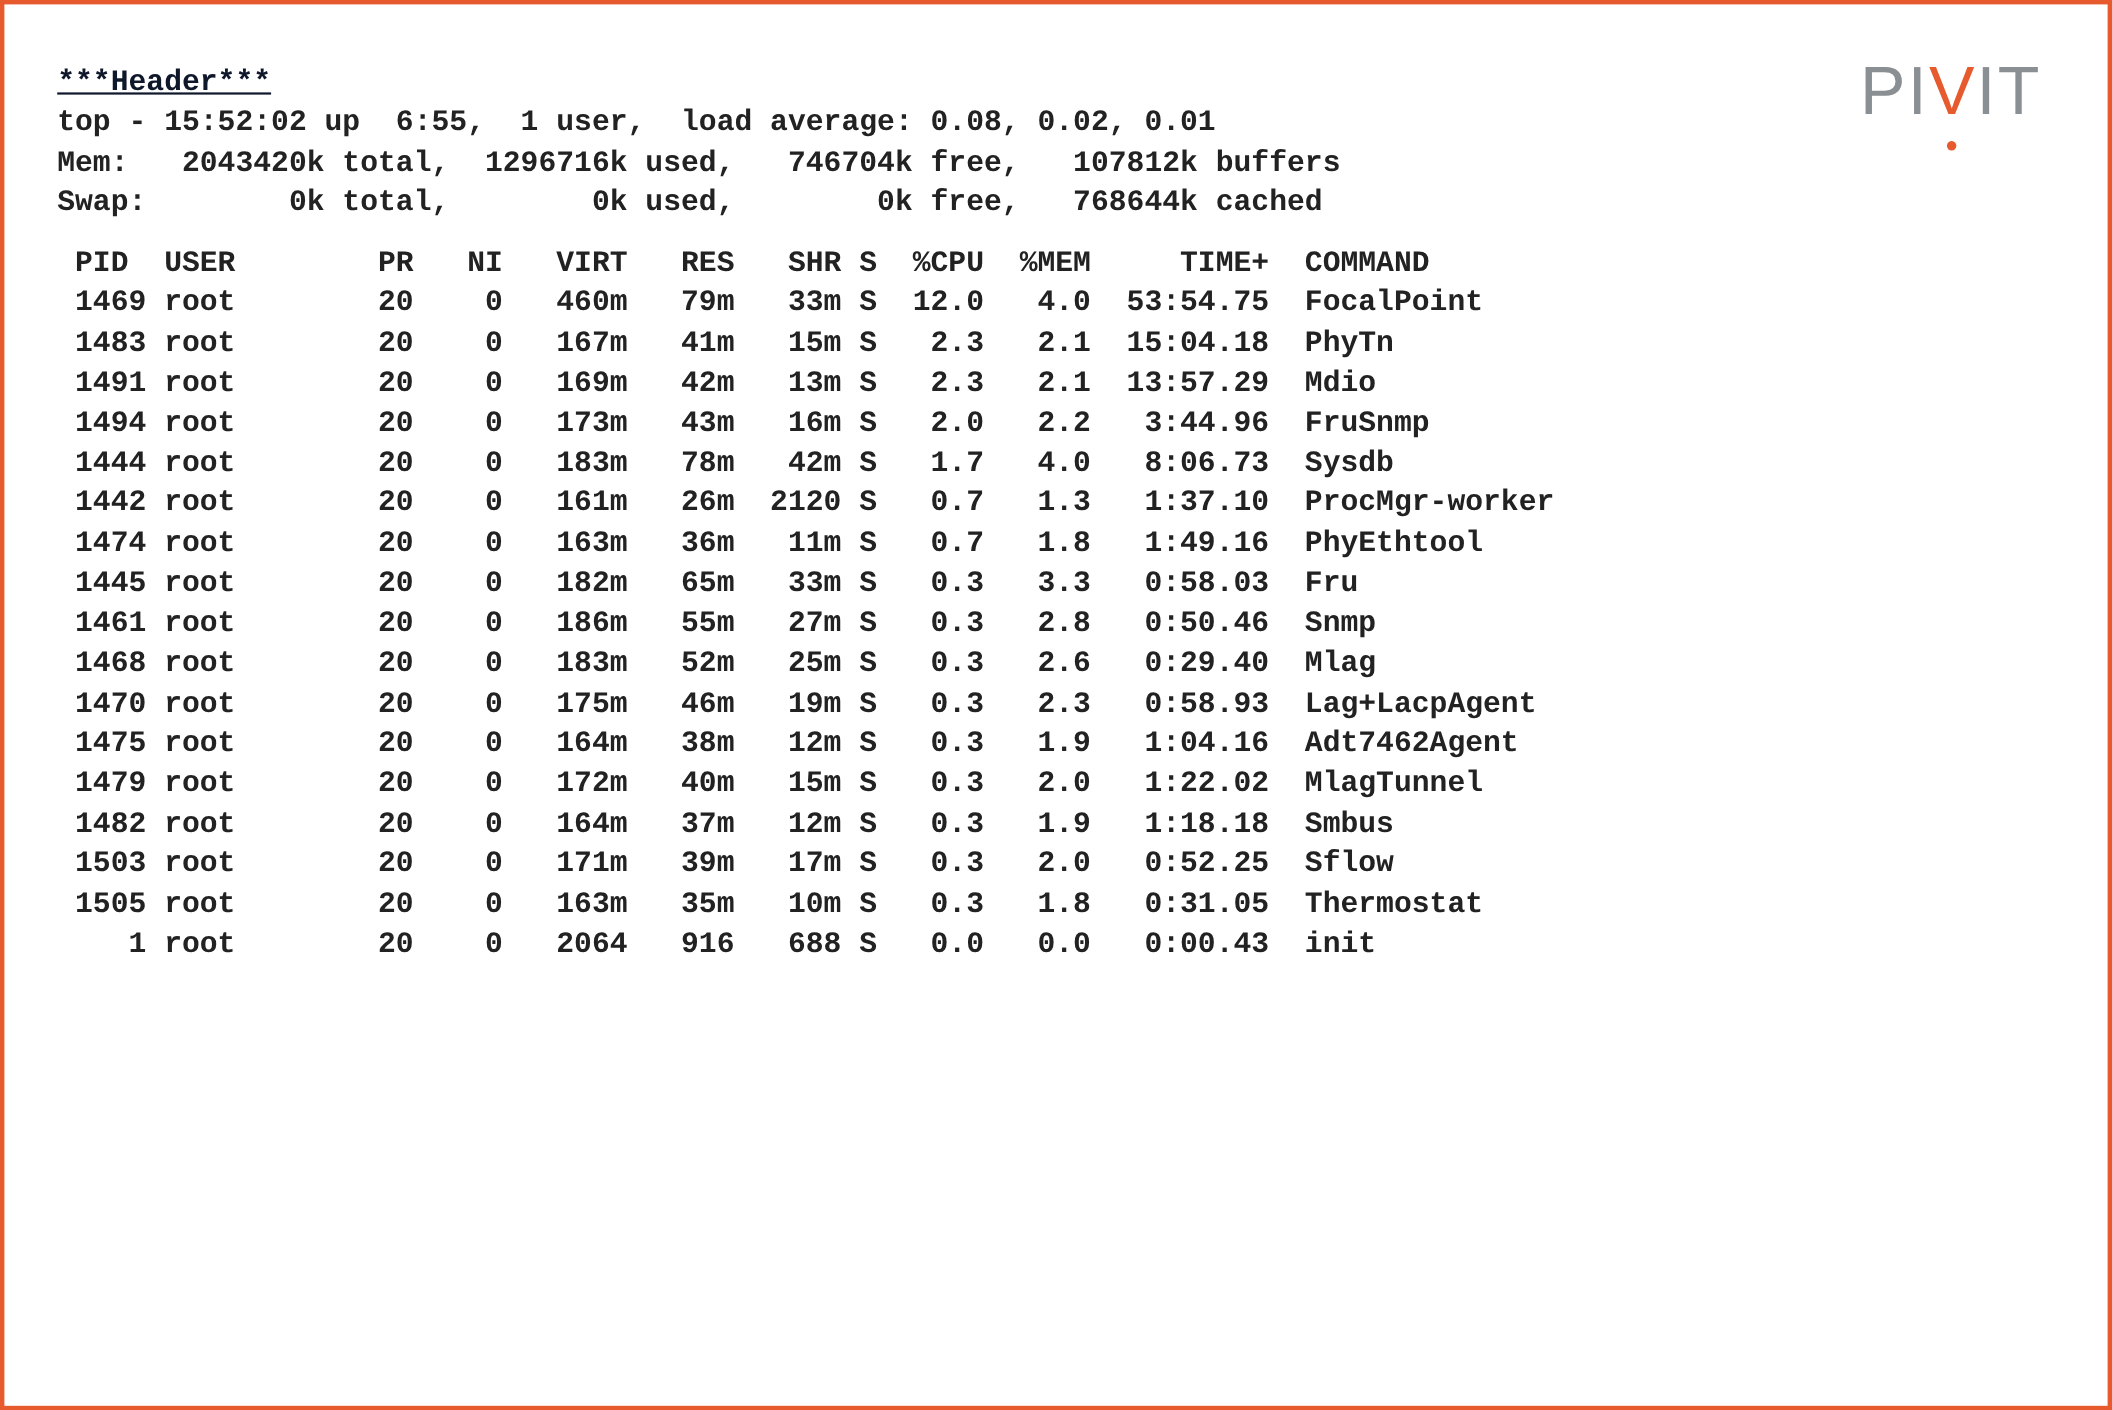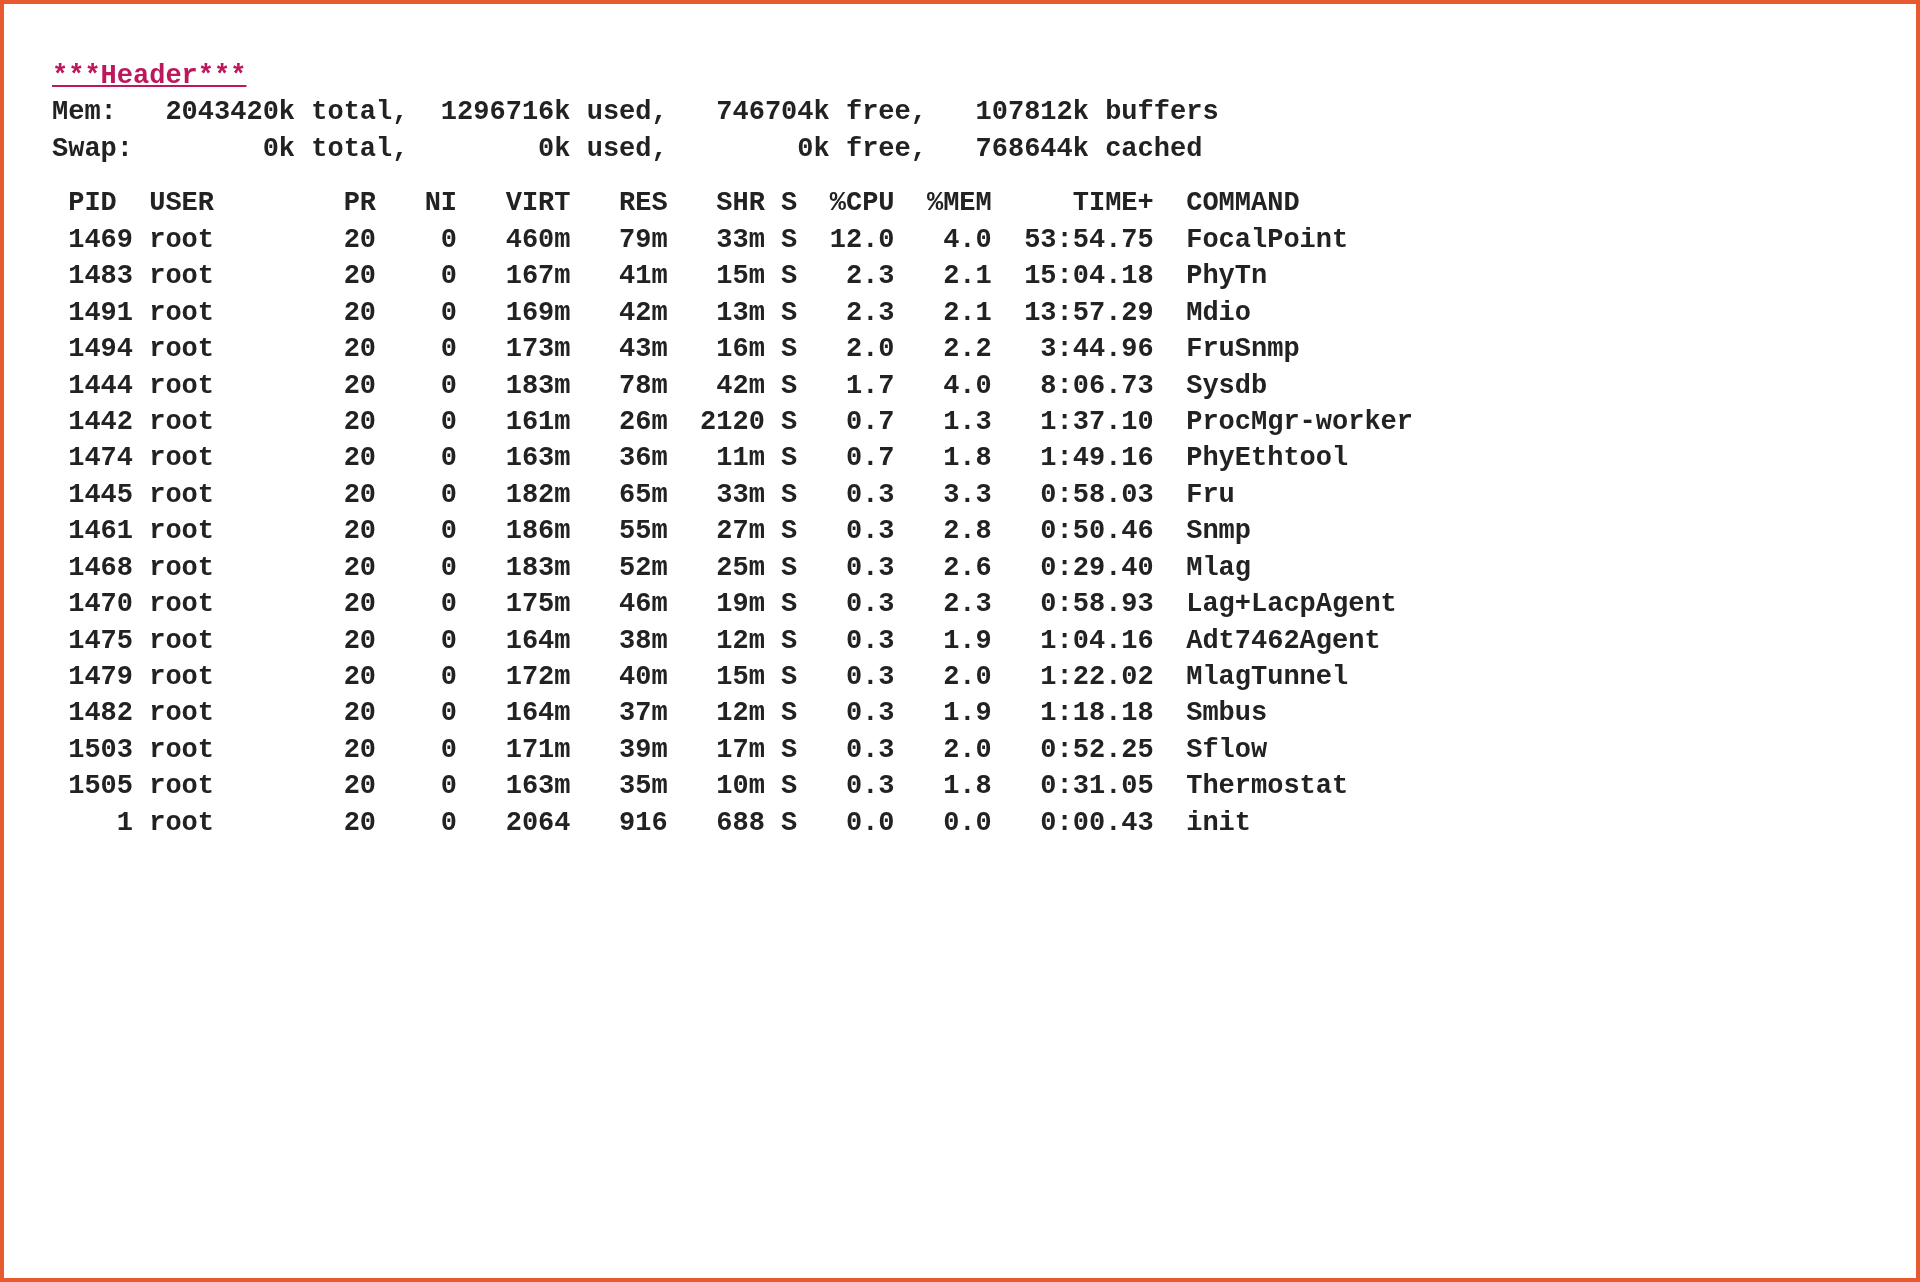--- a/index.html
+++ b/index.html
@@ -40,41 +40,45 @@
   .logo .dot {
     color: #e75a2e;
     position: absolute;
     left: 50%;
     transform: translateX(-50%);
     bottom: -6px;
     font-size: 20px;
     line-height: 0;
   }
   .section-title {
-    color: #be185d;
+    color: #0f172a;
     text-decoration: underline;
   }
   pre.block {
     margin: 0;
     font-family: inherit;
     font-size: inherit;
     line-height: inherit;
     white-space: pre;
   }
   .gap { height: 18px; }
 </style>
 </head>
 <body>
 
 <div class="frame">
 
+  <div class="logo">
+    <span>PI</span><span class="v"><span>V</span><span class="dot">●</span></span><span>IT</span>
+  </div>
 
   <div class="gap"></div>
 
   <pre class="block"><span class="section-title">***Header***</span></pre>
+  <pre class="block">top - 15:52:02 up  6:55,  1 user,  load average: 0.08, 0.02, 0.01</pre>
   <pre class="block">Mem:   2043420k total,  1296716k used,   746704k free,   107812k buffers</pre>
   <pre class="block">Swap:        0k total,        0k used,        0k free,   768644k cached</pre>
 
   <div class="gap"></div>
 
   <pre class="block" id="proc-table"> PID  USER        PR   NI   VIRT   RES   SHR S  %CPU  %MEM     TIME+  COMMAND
  1469 root        20    0   460m   79m   33m S  12.0   4.0  53:54.75  FocalPoint
  1483 root        20    0   167m   41m   15m S   2.3   2.1  15:04.18  PhyTn
  1491 root        20    0   169m   42m   13m S   2.3   2.1  13:57.29  Mdio
  1494 root        20    0   173m   43m   16m S   2.0   2.2   3:44.96  FruSnmp

